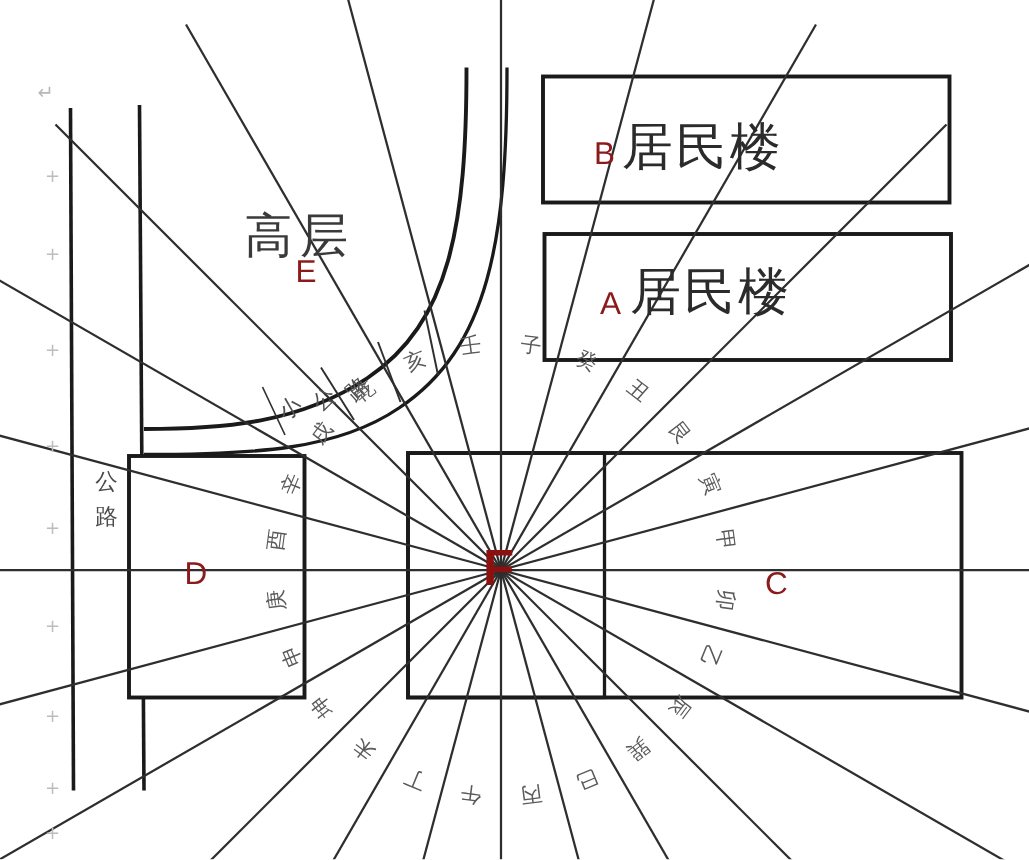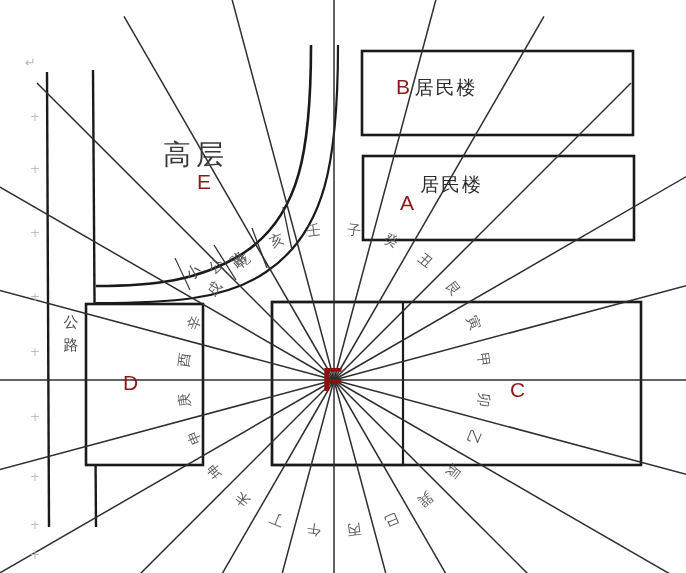--- a/index.html
+++ b/index.html
@@ -35,25 +35,25 @@
     color: #8b1a1a;
     font-size: 21px;
     font-family: "Liberation Sans", sans-serif;
     line-height: 1;
   }
   .cjk {
     font-family: "DejaVu Sans", "Liberation Sans", sans-serif;
     color: #2b2b2b;
   }
   .bldg-cjk {
-    font-size: 19px;
+    font-size: 34px;
     letter-spacing: 2px;
   }
   .circle-cjk {
-    font-size: 28px;
+    font-size: 32px;
     letter-spacing: 5px;
     color: #3a3a3a;
   }
   .road-cjk {
     font-size: 15px;
     color: #4a4a4a;
     line-height: 1.55;
     text-align: center;
   }
   .dir-ch {

